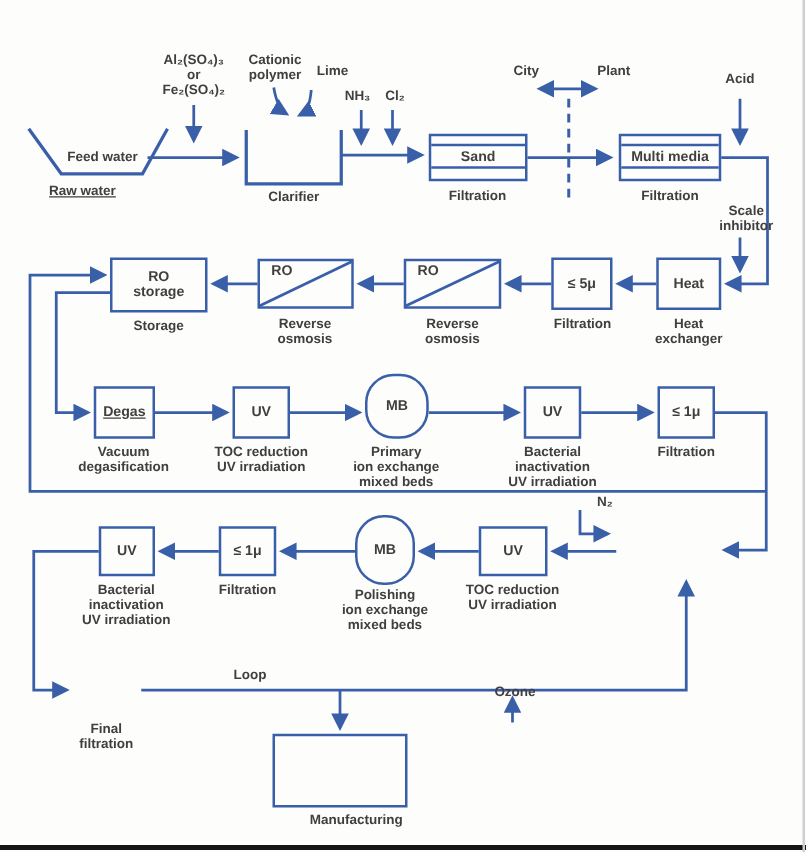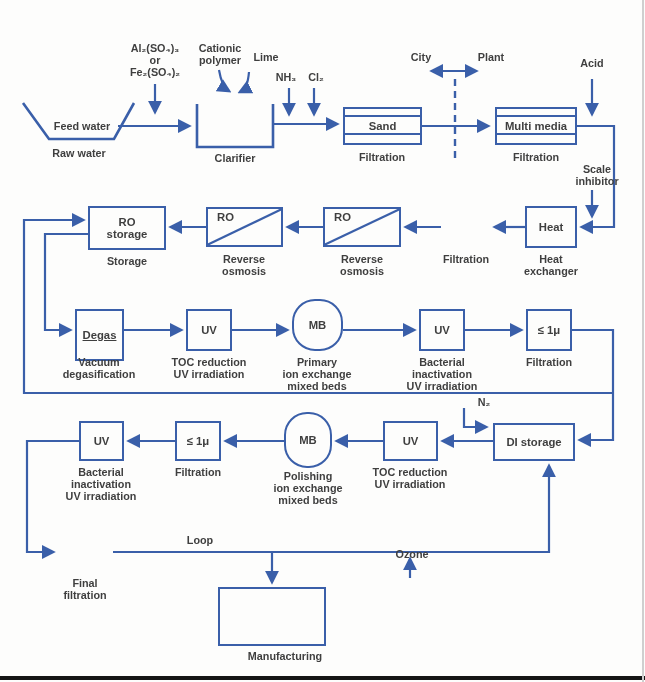--- a/index.html
+++ b/index.html
@@ -94,64 +94,64 @@
 
   <div class="box media" style="left:343px;top:107px;width:79px;height:38px;">
     <span>Sand</span>
   </div>
   <div class="box media" style="left:495px;top:107px;width:82px;height:38px;">
     <span>Multi media</span>
   </div>
   <div class="box" style="left:525px;top:206px;width:52px;height:42px;">
     <span>Heat</span>
   </div>
+  <div class="box" style="left:441px;top:206px;width:49px;height:42px;">
+    <span>≤ 5μ</span>
+  </div>
   <div class="box corner-label" style="left:323px;top:207px;width:78px;height:40px;">
     <span>RO</span>
   </div>
   <div class="box corner-label" style="left:206px;top:207px;width:77px;height:40px;">
     <span>RO</span>
   </div>
   <div class="box" style="left:88px;top:206px;width:78px;height:44px;">
     <span>RO</span>
     <span>storage</span>
   </div>
-  <div class="box" style="left:75px;top:309px;width:49px;height:52px;text-decoration:underline;">
+  <div class="box" style="left:75px;top:309px;width:49px;height:42px;text-decoration:underline;">
     <span>Degas</span>
   </div>
   <div class="box" style="left:186px;top:309px;width:46px;height:42px;">
     <span>UV</span>
   </div>
   <div class="box stadium" style="left:292px;top:299px;width:51px;height:52px;">
     <span>MB</span>
   </div>
   <div class="box" style="left:419px;top:309px;width:46px;height:42px;">
     <span>UV</span>
   </div>
   <div class="box" style="left:526px;top:309px;width:46px;height:42px;">
     <span>≤ 1μ</span>
   </div>
-  <div class="box" style="left:493px;top:423px;width:82px;height:38px;">
-    <span>DI storage</span>
-  </div>
   <div class="box" style="left:383px;top:421px;width:55px;height:40px;">
     <span>UV</span>
   </div>
   <div class="box stadium" style="left:284px;top:412px;width:48px;height:56px;">
     <span>MB</span>
   </div>
   <div class="box" style="left:175px;top:421px;width:46px;height:40px;">
     <span>≤ 1μ</span>
   </div>
   <div class="box" style="left:79px;top:421px;width:45px;height:40px;">
     <span>UV</span>
   </div>
   <div class="box" style="left:218px;top:587px;width:108px;height:59px;"></div>
 
   <div class="lbl" style="left:82px;top:120px;">Feed water</div>
-  <div class="lbl" style="left:79px;top:147px;">Raw water</div>
+  <div class="lbl" style="left:66px;top:147px;text-decoration:underline;">Raw water</div>
 
   <div class="lbl" style="left:155px;top:42px;">
     <div>Al₂(SO₄)₃</div>
     <div>or</div>
     <div>Fe₂(SO₄)₂</div>
   </div>
   <div class="lbl" style="left:220px;top:42px;">
     <div>Cationic</div>
     <div>polymer</div>
   </div>

